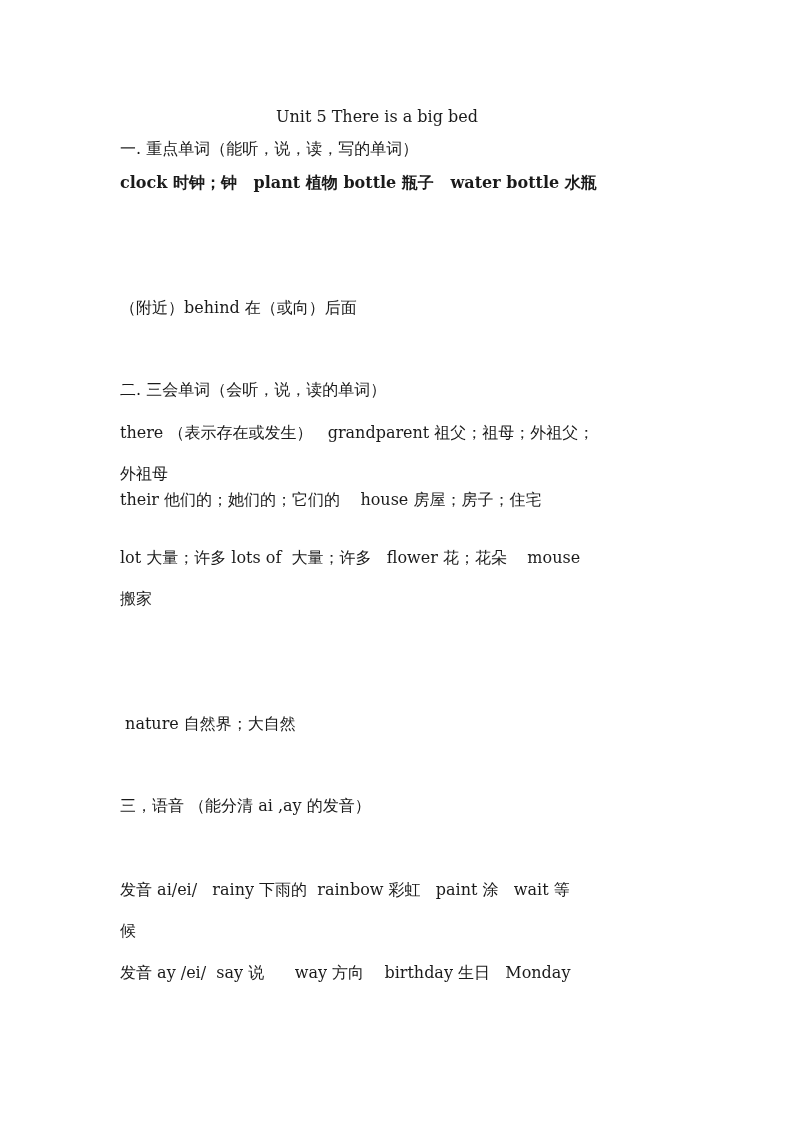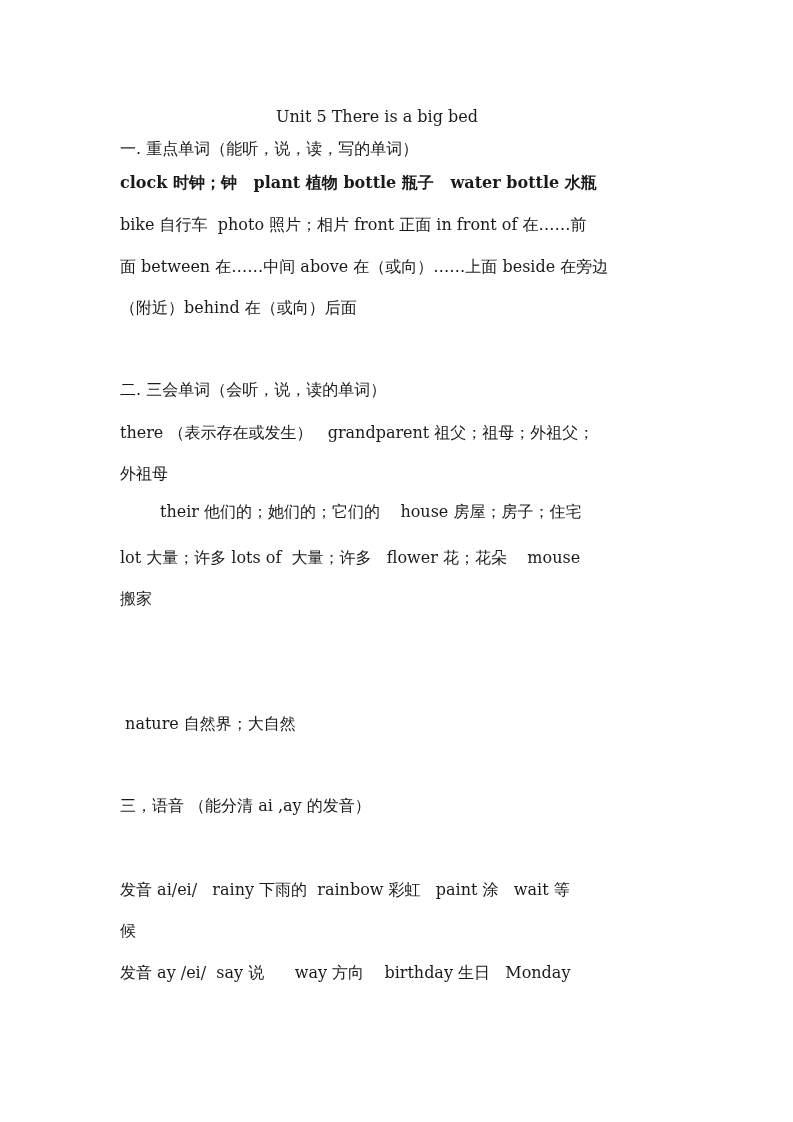--- a/index.html
+++ b/index.html
@@ -40,28 +40,26 @@
   </style>
 </head>
 <body>
 
 <div class="page">
 
   <div class="line title" style="top:107px;">Unit 5 There is a big bed</div>
 
   <div class="line" style="top:139px;">一. 重点单词（能听，说，读，写的单词）</div>
   <div class="line" style="top:173px;font-weight:bold;">clock 时钟；钟   plant 植物 bottle 瓶子   water bottle 水瓶</div>
-  <div class="line" style="top:215px;">bike 自行车  photo 照片；相片 front 正面 in front of 在……前</div>
-  <div class="line" style="top:257px;">面 between 在……中间 above 在（或向）……上面 beside 在旁边</div>
   <div class="line" style="top:298px;">（附近）behind 在（或向）后面</div>
 
   <div class="line" style="top:380px;">二. 三会单词（会听，说，读的单词）</div>
   <div class="line" style="top:423px;">there （表示存在或发生）   grandparent 祖父；祖母；外祖父；</div>
   <div class="line" style="top:464px;">外祖母</div>
-  <div class="line" style="top:502px;margin-left:40px;">their 他们的；她们的；它们的    house 房屋；房子；住宅</div>
+  <div class="line" style="top:490px;">their 他们的；她们的；它们的    house 房屋；房子；住宅</div>
   <div class="line" style="top:548px;">lot 大量；许多 lots of  大量；许多   flower 花；花朵    mouse</div>
   <div class="line" style="top:589px;">搬家</div>
   <div class="line" style="top:714px;"> nature 自然界；大自然</div>
 
   <div class="line" style="top:796px;">三，语音 （能分清 ai ,ay 的发音）</div>
   <div class="line" style="top:880px;">发音 ai/ei/   rainy 下雨的  rainbow 彩虹   paint 涂   wait 等</div>
   <div class="line" style="top:921px;">候</div>
   <div class="line" style="top:963px;">发音 ay /ei/  say 说      way 方向    birthday 生日   Monday</div>
 
 </div>

